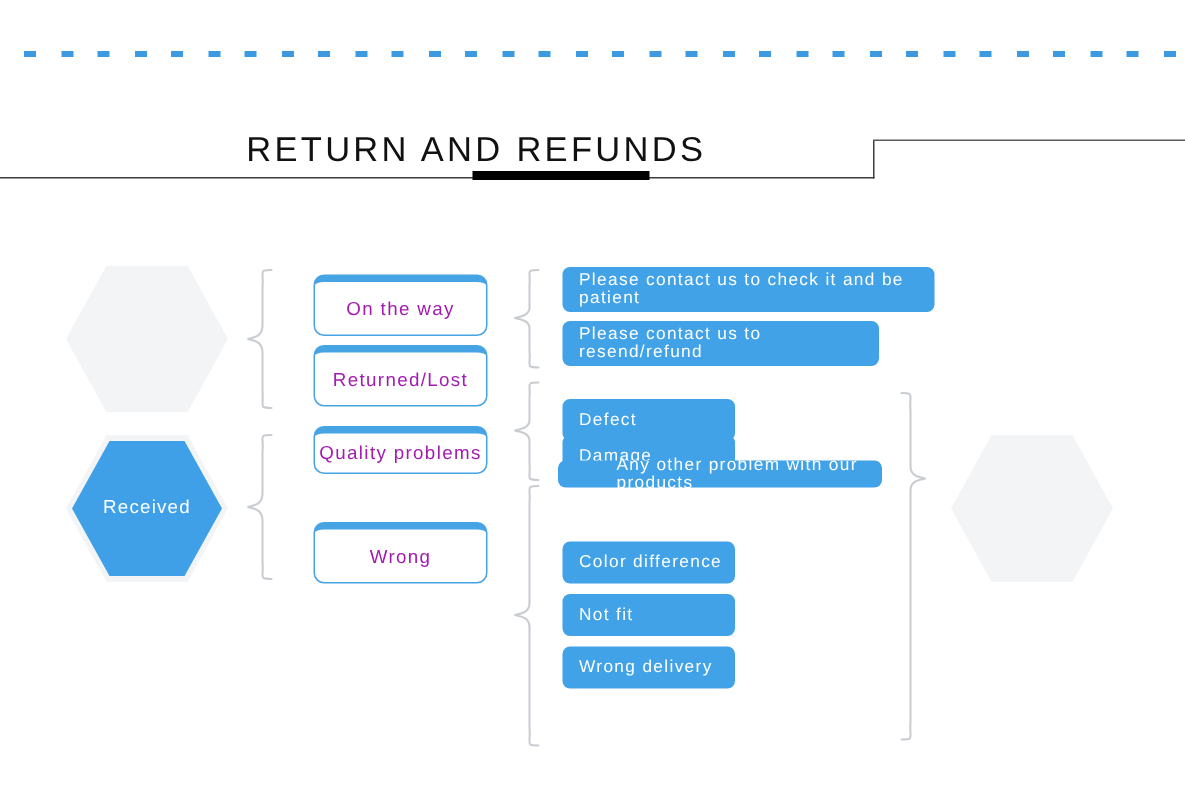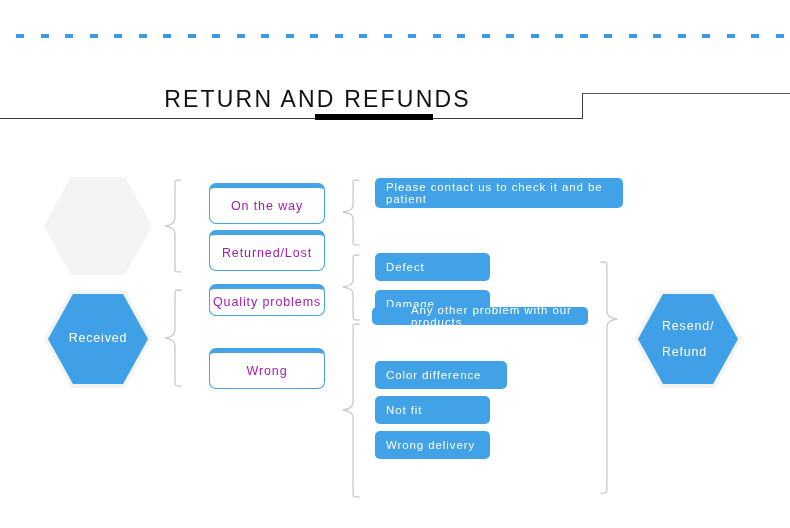--- a/index.html
+++ b/index.html
@@ -227,44 +227,41 @@
   <svg class="brace" style="left:338px; top:253px;" width="26" height="70">
     <path d="M21 2 C12 2 16 3 15 12 L15 27 C15 32 10 33 5 34 C10 35 15 36 15 41 L15 56 C16 66 12 67 21 67"></path>
   </svg>
   <svg class="brace" style="left:338px; top:322px;" width="26" height="178">
     <path d="M21 2 C12 2 16 3 15 13 L15 80 C15 86 10 87 5 88 C10 89 15 90 15 96 L15 163 C16 174 12 175 21 175"></path>
   </svg>
 
   <div class="pill" style="left:375px; top:178px; width:248px; height:30px;">
     <span>Please  contact  us  to  check  it  and  be  patient</span>
   </div>
-  <div class="pill" style="left:375px; top:253px; width:115px; height:28px;">
+  <div class="pill" style="left:375px; top:214px; width:211px; height:30px;">
+    <span>Please  contact  us  to  resend/refund</span>
+  </div>
+  <div class="pill" style="left:375px; top:266px; width:115px; height:28px;">
     <span>Defect</span>
   </div>
   <div class="pill" style="left:375px; top:290px; width:115px; height:28px;">
     <span>Damage</span>
   </div>
   <div class="pill" style="left:372px; top:307px; width:216px; height:18px;padding-left:39px;">
     <span>Any  other  problem  with  our  products</span>
   </div>
-  <div class="pill" style="left:375px; top:361px; width:132px; height:28px;">
+  <div class="pill" style="left:375px; top:361px; width:115px; height:28px;">
     <span>Color  difference</span>
   </div>
   <div class="pill" style="left:375px; top:431px; width:115px; height:28px;">
     <span>Wrong  delivery</span>
   </div>
   <div class="pill" style="left:375px; top:396px; width:115px; height:28px;">
     <span>Not  fit</span>
   </div>
 
   <svg class="brace" style="left:597px; top:260px;" width="26" height="238">
     <path d="M4 2 C13 2 9 3 10 14 L10 51 C10 57 15 58 20 59 C15 60 10 61 10 67 L10 221 C9 232 13 233 4 233"></path>
   </svg>
 
   <div class="hex-glow" style="left:634px; top:290px; width:108px; height:98px;"></div>
-  <div class="hex" style="left:638px; top:294px; width:100px; height:90px; justify-content:flex-start; padding-left:24px; box-sizing:border-box;">
-    <span style="text-align:left; line-height:2.1;">
-      <span>Resend/</span><br>
-      <span>Refund</span>
-    </span>
-  </div>
 
 </div>
 
 </body></html>

